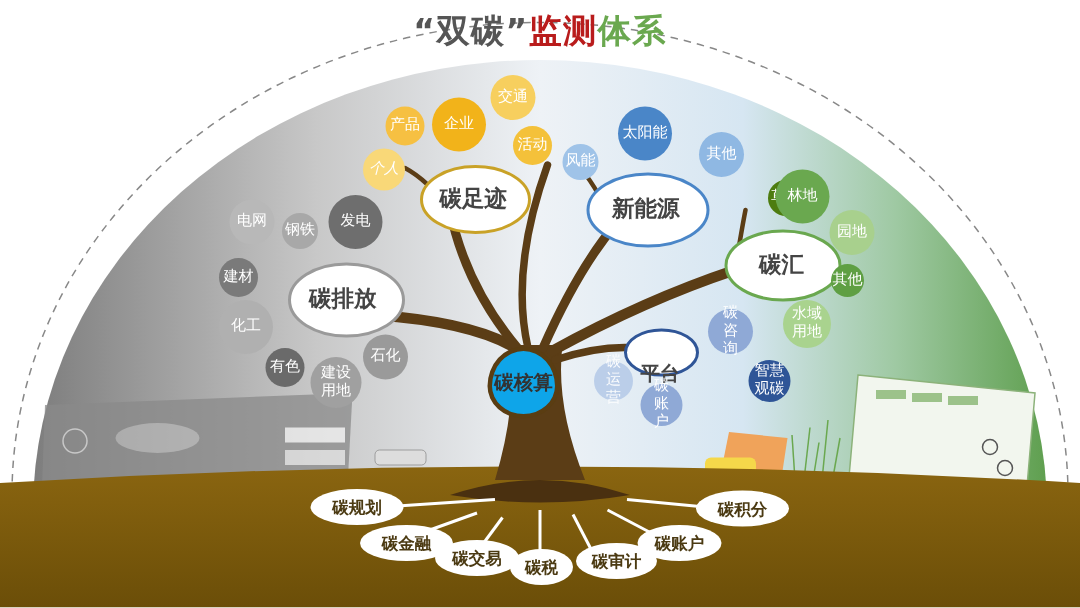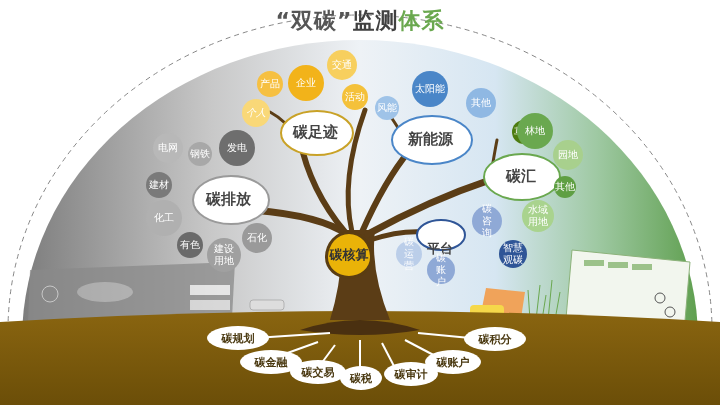--- a/index.html
+++ b/index.html
@@ -1,26 +1,26 @@
 <!DOCTYPE html>
 <html><head>
 <meta charset="utf-8">
 <style>
   html,body{margin:0;padding:0;background:#fff;}
   body{width:720px;height:405px;overflow:hidden;position:relative;font-family:"DejaVu Sans","Liberation Sans",sans-serif;}
   .stage{position:absolute;left:0;top:0;width:720px;height:405px;overflow:hidden;}
   svg.bg{position:absolute;left:0;top:0;}
   .title{position:absolute;left:0;top:6px;width:720px;text-align:center;font-size:22px;font-weight:bold;letter-spacing:1px;}
   .title .t1{color:#555;}
-  .title .t2{color:#404040;}
+  .title .t2{color:#b91c1c;}
   .title .t3{color:#6aa84f;}
   .bubble{position:absolute;border-radius:50%;display:flex;align-items:center;justify-content:center;text-align:center;font-size:10px;line-height:12px;color:#fff;box-sizing:border-box;}
   .cloud-label{position:absolute;font-weight:bold;font-size:15px;color:#444;text-align:center;white-space:nowrap;}
   .root-label{position:absolute;width:62px;height:24px;border-radius:50%;background:#fff;color:#4b3a12;font-size:11px;font-weight:bold;display:flex;align-items:center;justify-content:center;}
-  .core{position:absolute;left:325px;top:231px;width:48px;height:48px;border-radius:50% 50% 50% 50%/55% 55% 45% 45%;background:#eab308;border:3px solid #5a3d12;box-sizing:border-box;display:flex;align-items:center;justify-content:center;font-size:13px;font-weight:bold;color:#333;}
+  .core{position:absolute;left:325px;top:231px;width:48px;height:48px;border-radius:50% 50% 50% 50%/55% 55% 45% 45%;background:#0ea5e9;border:3px solid #5a3d12;box-sizing:border-box;display:flex;align-items:center;justify-content:center;font-size:13px;font-weight:bold;color:#333;}
 </style>
 </head>
 <body>
 
 <div class="stage">
 
   <svg class="bg" width="720" height="405" viewBox="0 0 720 405">
     <defs>
       <linearGradient id="sky" x1="0" y1="0" x2="1" y2="0">
         <stop offset="0" stop-color="#7d7d7d"></stop>

